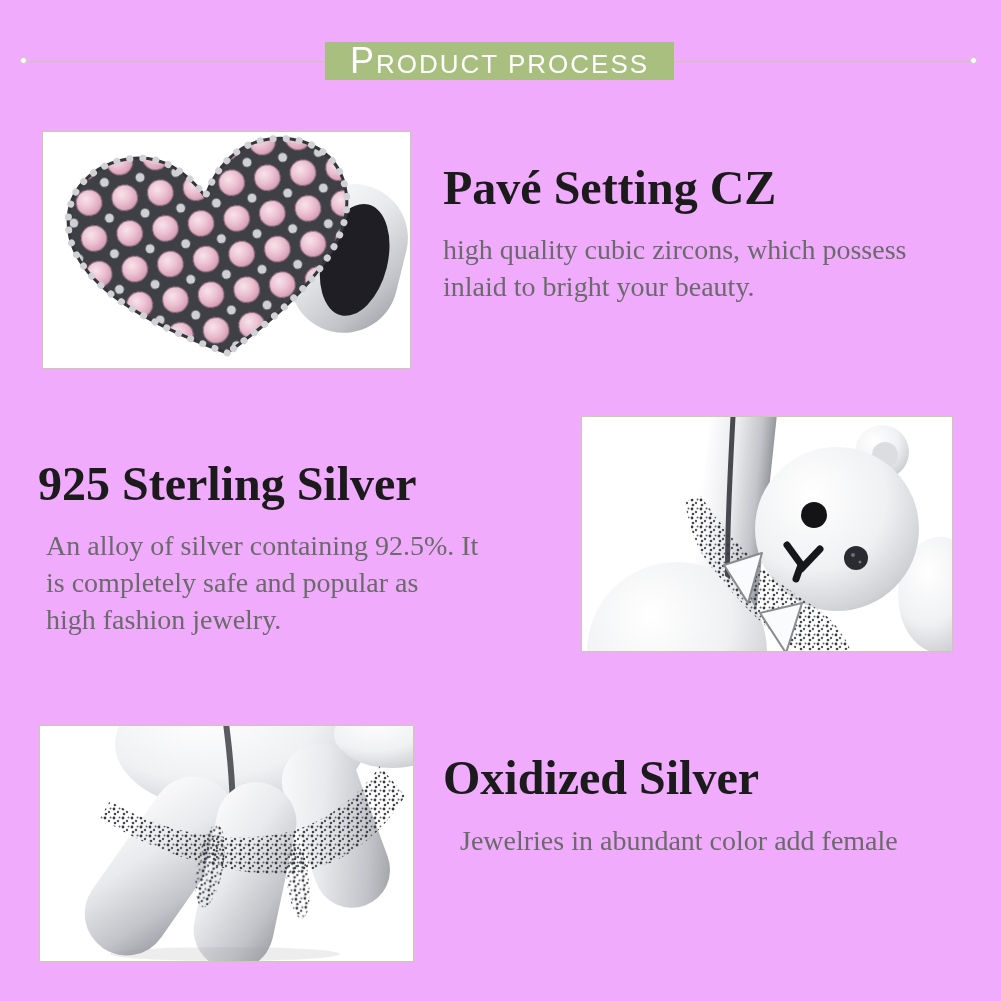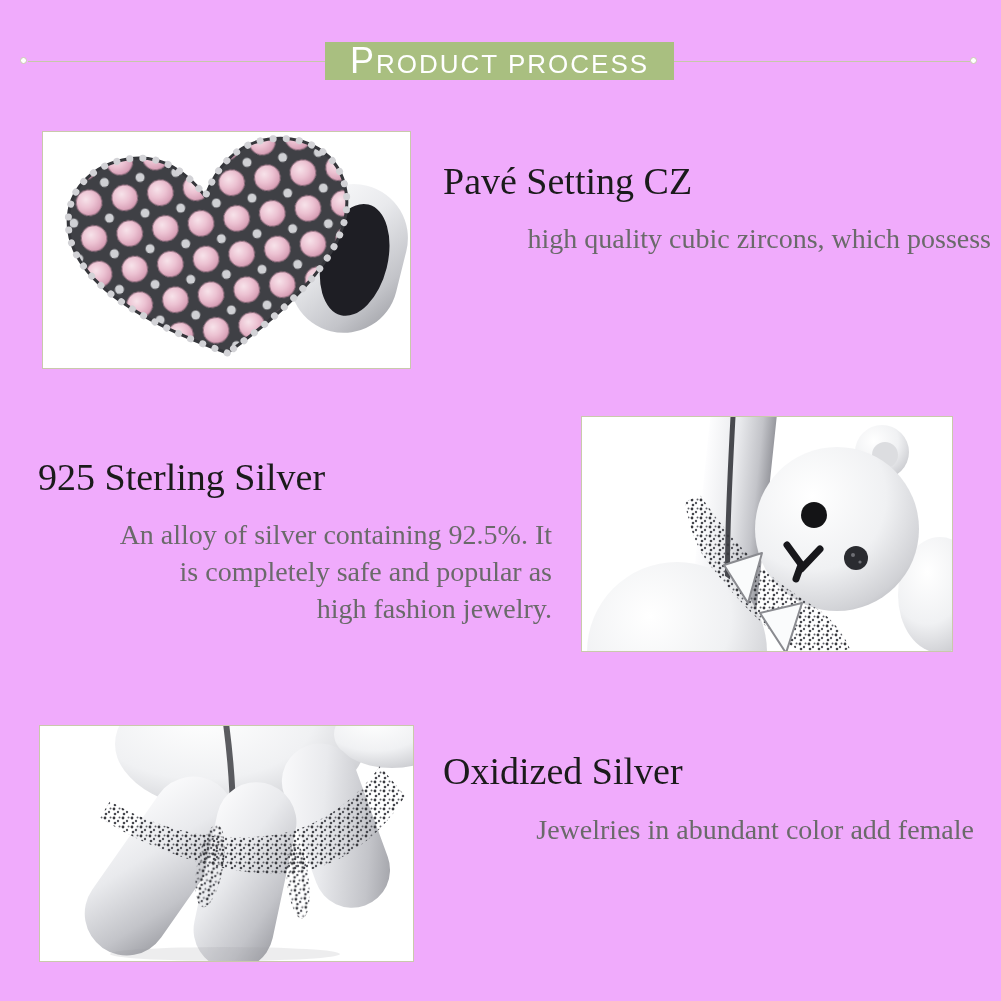--- a/index.html
+++ b/index.html
@@ -31,23 +31,23 @@
   .photo-1 { left:42px;  top:131px; width:367px; height:236px; }
   .photo-2 { left:581px; top:416px; width:370px; height:234px; }
   .photo-3 { left:39px;  top:725px; width:373px; height:235px; }
 
   
   .text-block { position:absolute; }
   .text-1 { left:443px; top:160px; width:548px; }
   .text-2 { left:38px;  top:456px; width:530px; }
   .text-3 { left:443px; top:750px; width:548px; }
   .text-block h2 {
-    margin:0 0 16px 0; font-size:38px; font-weight:400; color:#1b1b1b; line-height:1.15;
-  }
-  .body-line { display:block; font-size:28px; line-height:37px; color:#6a6a6a;text-align:right; }
+    margin:0 0 16px 0; font-size:48px; font-weight:700; color:#1b1b1b; line-height:1.15;
+  }
+  .body-line { display:block; font-size:28px; line-height:37px; color:#6a6a6a; }
 </style>
 </head>
 <body>
 
 <div class="canvas">
 
   <div class="rule rule-left"></div>
   <div class="rule-dot dot-left"></div>
   <div class="banner">
     <h1 class="banner-title">PRODUCT PROCESS</h1>
@@ -87,26 +87,27 @@
         <path d="M170,222 C95,183 30,133 30,80 C30,38 64,16 100,16 C133,16 156,38 170,64 C184,38 207,16 240,16 C276,16 310,38 310,80 C310,133 245,183 170,222 Z" fill="url(#s1-pave)" stroke="#35363b" stroke-width="3"></path>
         <path d="M170,222 C95,183 30,133 30,80 C30,38 64,16 100,16 C133,16 156,38 170,64 C184,38 207,16 240,16 C276,16 310,38 310,80 C310,133 245,183 170,222 Z" fill="none" stroke="#d2d2d6" stroke-width="7" stroke-dasharray="0.1 13" stroke-linecap="round"></path>
       </g>
     </svg>
   </figure>
 
   <div class="text-block text-1">
     <h2>Pavé Setting CZ</h2>
     <p style="margin:0">
       <span class="body-line">high quality cubic zircons, which possess</span>
+      <span class="body-line">inlaid to bright your beauty.</span>
     </p>
   </div>
 
   <div class="text-block text-2">
     <h2>925 Sterling Silver</h2>
-    <p style="margin:16px">
+    <p style="margin:8px">
       <span class="body-line">An alloy of silver containing 92.5%. It</span>
       <span class="body-line">is completely safe and popular as</span>
       <span class="body-line">high fashion jewelry.</span>
     </p>
   </div>
 
   <figure class="photo photo-2">
     <svg viewBox="0 0 370 234" xmlns="http://www.w3.org/2000/svg">
       <defs>
         <linearGradient id="s2-sil" x1="0" y1="0" x2="1" y2="0">

